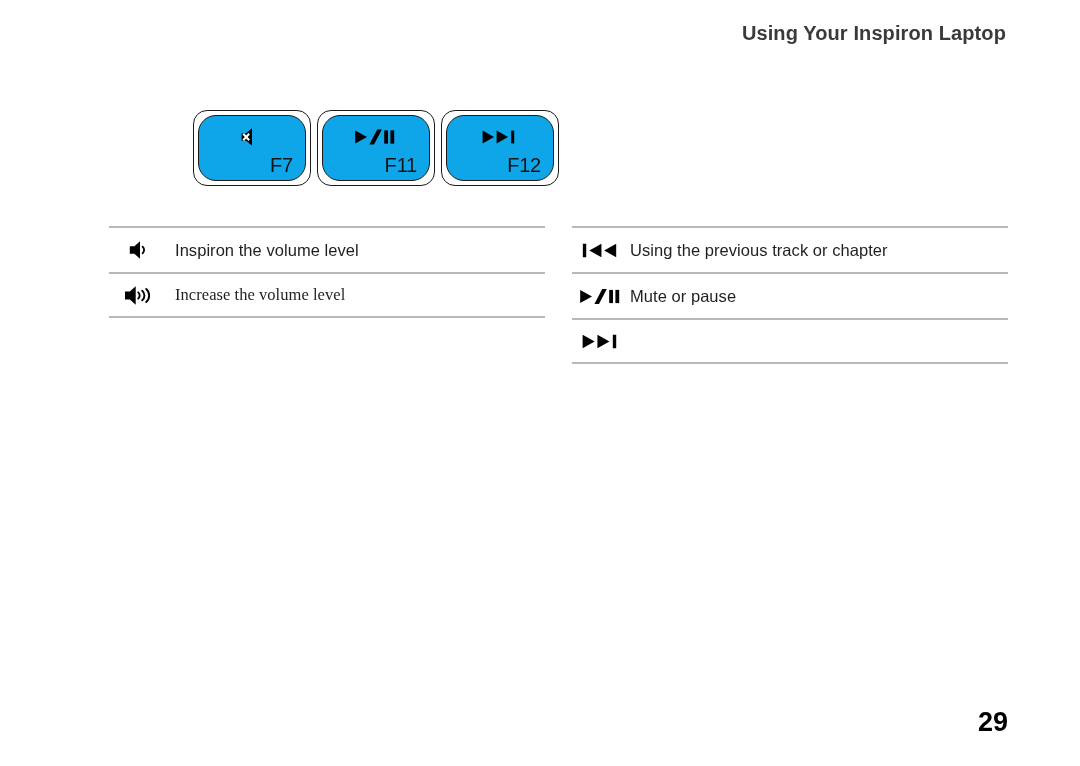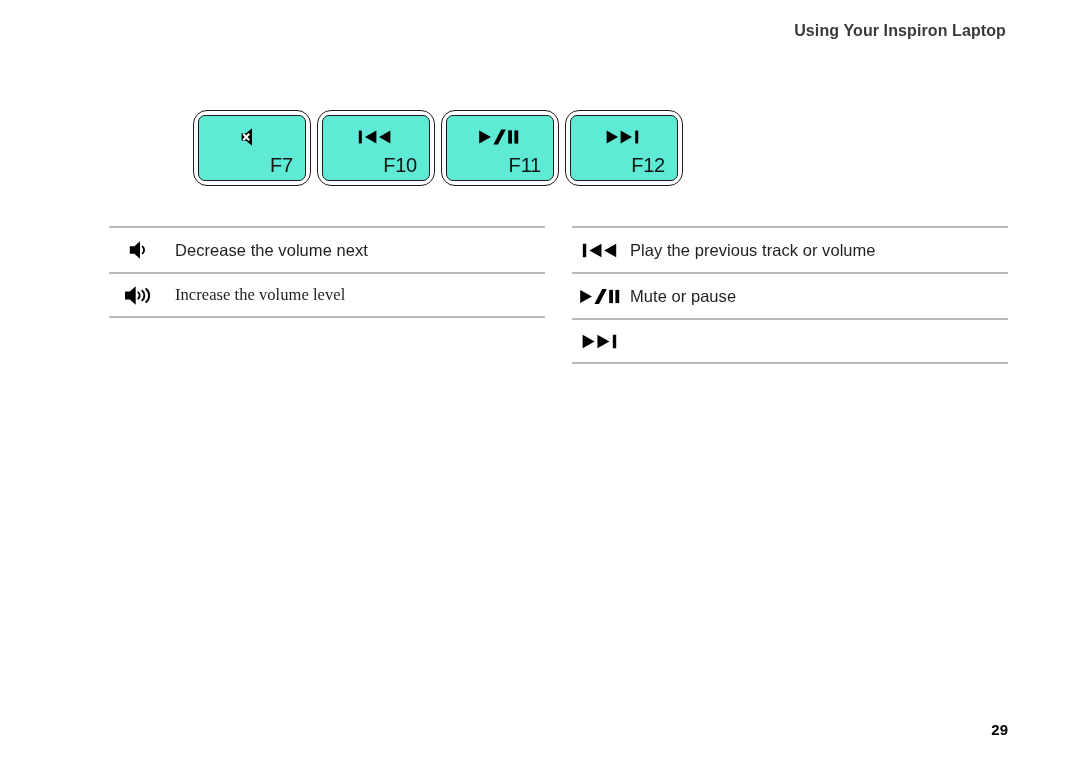--- a/index.html
+++ b/index.html
@@ -14,21 +14,21 @@
     font-family: "Liberation Sans", "DejaVu Sans", sans-serif;
     -webkit-font-smoothing: antialiased;
     overflow: hidden;
   }
 
   
   .page-header {
     position: absolute;
     top: 22px;
     right: 74px;
-    font-size: 16px;
+    font-size: 20px;
     font-weight: bold;
     color: #3a3a3a;
     letter-spacing: 0.1px;
     white-space: nowrap;
   }
 
   
   .key-row {
     position: absolute;
     left: 193px;
@@ -42,24 +42,24 @@
     border: 1.6px solid #1b1b1b;
     border-radius: 14px;
     box-sizing: border-box;
     padding: 4px;
     background: #ffffff;
   }
   .key-inner {
     width: 100%;
     height: 100%;
     border: 1.6px solid #1b1b1b;
-    border-radius: 7px;
+    border-radius: 18px;
     box-sizing: border-box;
     position: relative;
-    background: #5eead4;
+    background: #0ea5e9;
   }
   .key-glyph {
     position: absolute;
     left: 0;
     right: 0;
     top: 8px;
     height: 26px;
     display: flex;
     align-items: center;
     justify-content: center;
@@ -106,21 +106,21 @@
     color: #1f1f1f;
     letter-spacing: 0.05px;
     white-space: nowrap;
   }
 
   
   .page-number {
     position: absolute;
     right: 72px;
     bottom: 28px;
-    font-size: 15px;
+    font-size: 27px;
     font-weight: bold;
     color: #000000;
   }
 
   svg { display: block; }
   .ico-fill { fill: #000000; }
 </style>
 </head>
 <body>
 
@@ -135,32 +135,20 @@
           <path class="ico-fill" d="M12 1.2 L6.2 6.2 L1.6 6.2 L1.6 13.8 L6.2 13.8 L12 18.8 Z"></path>
           <path stroke="#ffffff" stroke-width="2.1" d="M3.2 6.8 L9.2 13.2 M9.2 6.8 L3.2 13.2"></path>
         </svg>
       </div>
       <div class="key-label">F7</div>
     </div>
   </div>
 
 
 
-  <div class="key">
-    <div class="key-inner">
-      <div class="key-glyph">
-        <svg width="36" height="16" viewBox="0 0 36 16" aria-hidden="true">
-          <rect class="ico-fill" x="0.8" y="1.6" width="3.0" height="12.8"></rect>
-          <path class="ico-fill" d="M18.4 1.6 L18.4 14.4 L7.0 8 Z"></path>
-          <path class="ico-fill" d="M32.4 1.6 L32.4 14.4 L21.0 8 Z"></path>
-        </svg>
-      </div>
-      <div class="key-label">F10</div>
-    </div>
-  </div>
 
   <div class="key">
     <div class="key-inner">
       <div class="key-glyph">
         <svg width="44" height="16" viewBox="0 0 44 16" aria-hidden="true">
           <path class="ico-fill" d="M1.2 1.4 L1.2 14.6 L13.0 8 Z"></path>
           <path class="ico-fill" d="M20.0 15.6 L15.4 15.6 L23.2 0.4 L27.8 0.4 Z"></path>
           <rect class="ico-fill" x="30.2" y="1.4" width="3.8" height="13.2"></rect>
           <rect class="ico-fill" x="36.4" y="1.4" width="3.8" height="13.2"></rect>
         </svg>
@@ -186,21 +174,21 @@
 <div class="table table-left">
 
 
   <div class="trow">
     <div class="cell-icon">
       <svg width="26" height="20" viewBox="0 0 26 20" aria-hidden="true">
         <path class="ico-fill" d="M11 1.2 L5.4 6.2 L0.8 6.2 L0.8 13.8 L5.4 13.8 L11 18.8 Z"></path>
         <path fill="none" stroke="#000000" stroke-width="1.8" stroke-linecap="round" d="M13.6 6.6 A4.6 4.6 0 0 1 13.6 13.4"></path>
       </svg>
     </div>
-    <div class="cell-text">Decrease the volume next</div>
+    <div class="cell-text">Inspiron the volume level</div>
   </div>
 
   <div class="trow">
     <div class="cell-icon">
       <svg width="36" height="21" viewBox="0 0 34 20" aria-hidden="true">
         <path class="ico-fill" d="M11 1.2 L5.4 6.2 L0.8 6.2 L0.8 13.8 L5.4 13.8 L11 18.8 Z"></path>
         <path fill="none" stroke="#000000" stroke-width="1.8" stroke-linecap="round" d="M13.4 7.0 A4.0 4.0 0 0 1 13.4 13.0"></path>
         <path fill="none" stroke="#000000" stroke-width="1.8" stroke-linecap="round" d="M17.2 5.4 A6.1 6.1 0 0 1 17.2 14.6"></path>
         <path fill="none" stroke="#000000" stroke-width="1.8" stroke-linecap="round" d="M21.0 3.8 A8.2 8.2 0 0 1 21.0 16.2"></path>
       </svg>
@@ -212,21 +200,21 @@
 <div class="table table-right">
 
   <div class="trow">
     <div class="cell-icon">
       <svg width="38" height="17" viewBox="0 0 36 16" aria-hidden="true">
         <rect class="ico-fill" x="0.8" y="1.6" width="3.2" height="12.8"></rect>
         <path class="ico-fill" d="M18.4 1.6 L18.4 14.4 L7.0 8 Z"></path>
         <path class="ico-fill" d="M32.4 1.6 L32.4 14.4 L21.0 8 Z"></path>
       </svg>
     </div>
-    <div class="cell-text">Play the previous track or volume</div>
+    <div class="cell-text">Using the previous track or chapter</div>
   </div>
 
   <div class="trow">
     <div class="cell-icon">
       <svg width="44" height="17" viewBox="0 0 44 16" aria-hidden="true">
         <path class="ico-fill" d="M1.2 1.4 L1.2 14.6 L13.0 8 Z"></path>
         <path class="ico-fill" d="M20.0 15.6 L15.4 15.6 L23.2 0.4 L27.8 0.4 Z"></path>
         <rect class="ico-fill" x="30.2" y="1.4" width="3.8" height="13.2"></rect>
         <rect class="ico-fill" x="36.4" y="1.4" width="3.8" height="13.2"></rect>
       </svg>

